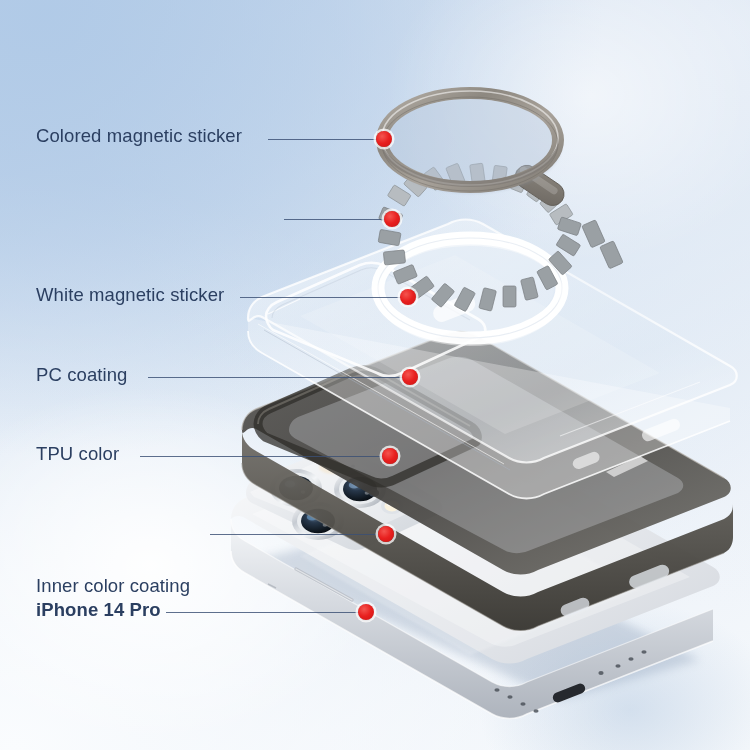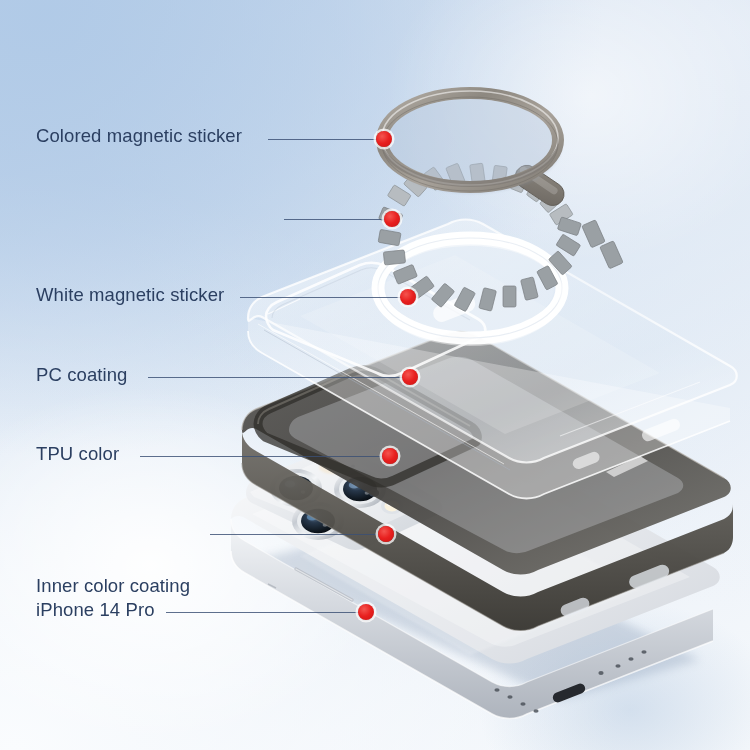--- a/index.html
+++ b/index.html
@@ -429,18 +429,18 @@
       <div class="dot" style="left: 400px; top: 289px;"></div>
       <div class="lbl" style="left: 36px; top: 364px; color: rgb(43, 63, 97);">PC coating</div>
       <div class="lead" style="left: 148px; top: 377px; width: 258px; background: rgb(58, 79, 116);"></div>
       <div class="dot" style="left: 402px; top: 369px;"></div>
       <div class="lbl" style="left: 36px; top: 443px; color: rgb(43, 63, 97);">TPU color</div>
       <div class="lead" style="left: 140px; top: 456px; width: 246px; background: rgb(58, 79, 116);"></div>
       <div class="dot" style="left: 382px; top: 448px;"></div>
       <div class="lbl" style="left: 36px; top: 551px; color: rgb(43, 63, 97); margin-top: 24px;">Inner color coating</div>
       <div class="lead" style="left: 210px; top: 534px; width: 172px; background: rgb(58, 79, 116);"></div>
       <div class="dot" style="left: 378px; top: 526px;"></div>
-      <div class="lbl" style="left: 36px; top: 599px; color: rgb(43, 63, 97);">iPhone 14 Pro</div>
+      <div class="lbl" style="left: 36px; top: 599px; color: rgb(43, 63, 97); font-weight: bold;">iPhone 14 Pro</div>
       <div class="lead" style="left: 166px; top: 612px; width: 196px; background: rgb(58, 79, 116);"></div>
       <div class="dot" style="left: 358px; top: 604px;"></div>
     </div>
 
 </div>
 
 </body></html>

